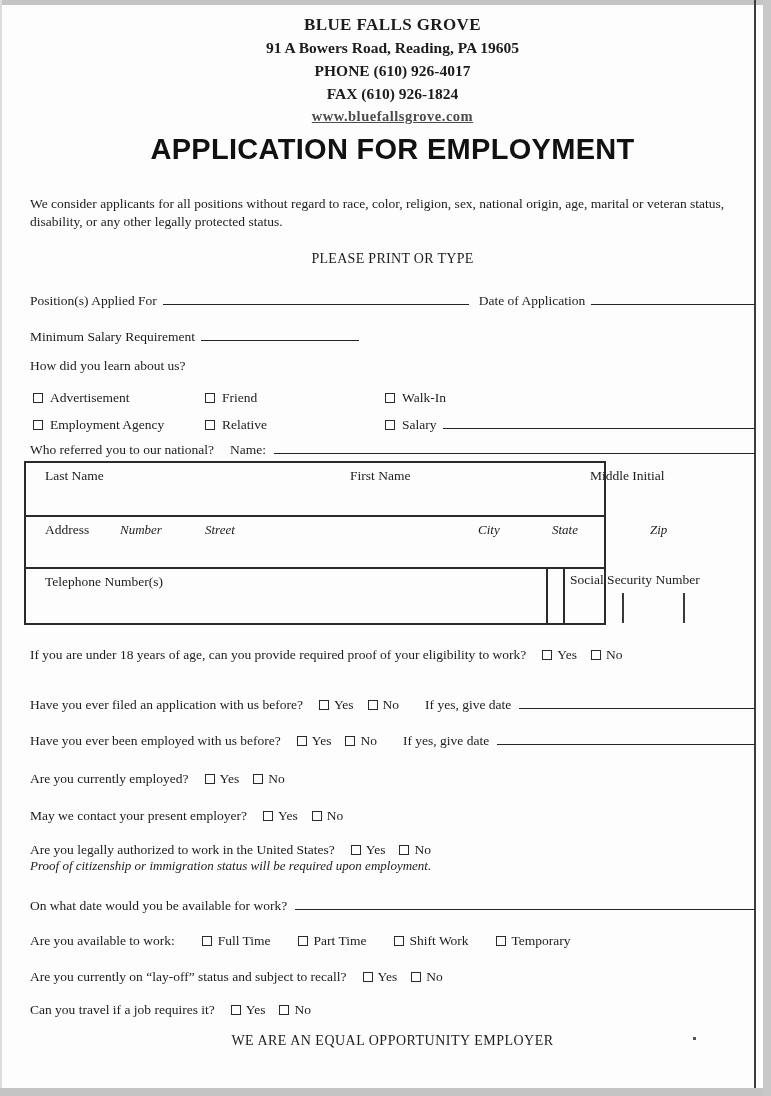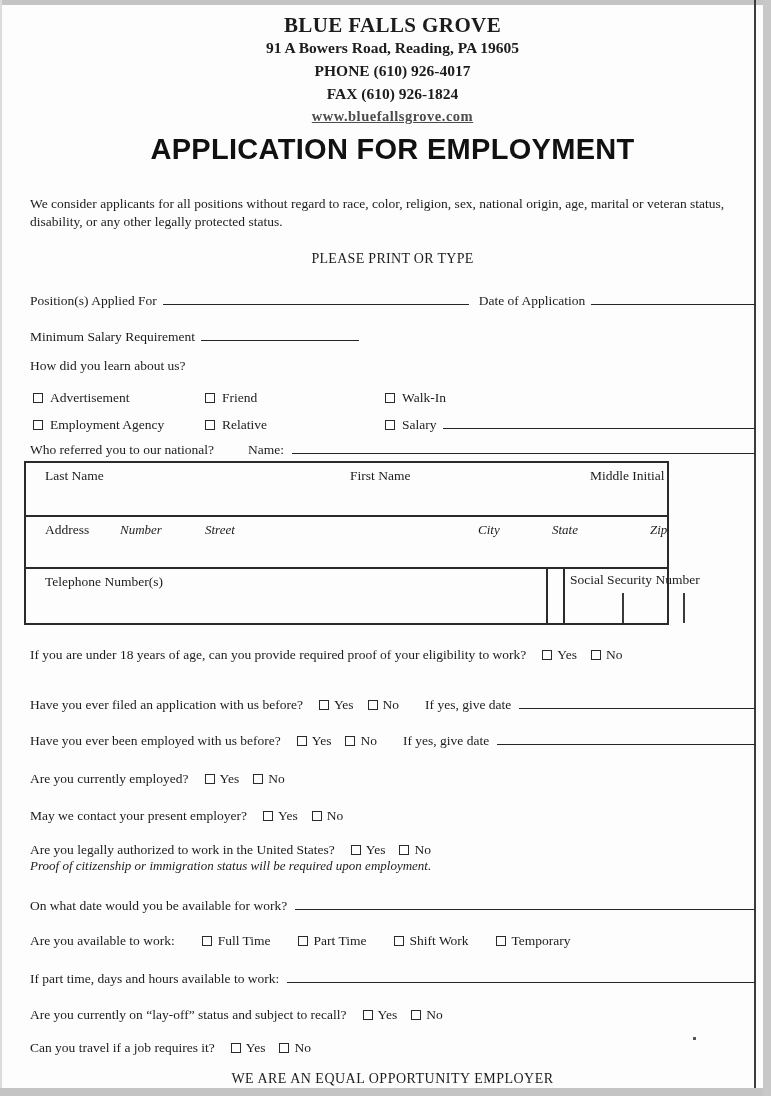--- a/index.html
+++ b/index.html
@@ -15,21 +15,21 @@
   .edge-bottom { position:absolute; bottom:0; left:0; right:0; height:8px; background:#c4c4c4; }
   .edge-right  { position:absolute; top:0; bottom:0; right:0; width:8px; background:#c8c8c8; }
   .edge-left   { position:absolute; top:0; bottom:0; left:0; width:2px; background:#dcdcdc; }
   .scan-line   { position:absolute; top:0; bottom:0; left:754px; width:2px; background:#3c3c3c; }
   .speck       { position:absolute; left:693px; top:1037px; width:3px; height:3px; background:#555; }
 
   .content { position:absolute; left:30px; top:14px; width:725px; }
 
   
   .hdr { text-align:center; }
-  .hdr .company { font-size:21px; font-weight:bold; line-height:22px; letter-spacing:.4px; }
+  .hdr .company { font-size:17px; font-weight:bold; line-height:22px; letter-spacing:.4px; }
   .hdr .line    { font-size:15.5px; font-weight:bold; line-height:23px; }
   .hdr .website { font-size:14.5px; font-weight:bold; line-height:22px; color:#4c4c4c;
                   text-decoration:underline; letter-spacing:.5px; }
   .doc-title { margin-top:6px; font-family:"Liberation Sans", sans-serif; font-weight:bold;
                font-size:29px; line-height:32px; letter-spacing:.3px; color:#111;
                text-align:center; }
 
   .eeo { margin-top:30px; font-size:13.5px; line-height:18px; }
   .print-type { margin-top:20px; text-align:center; font-size:14px; line-height:16px; letter-spacing:.3px; }
 
@@ -46,24 +46,24 @@
   .ul-position { flex:0 0 306px; margin-left:6px; }
   .lbl-dateapp { margin-left:10px; margin-right:6px; white-space:nowrap; }
   .ul-salary   { flex:0 0 158px; margin-left:6px; }
 
   .cb-grid { display:grid; grid-template-columns:172px 180px 1fr; padding-left:3px; }
   .cb-grid.rowa { margin-top:16px; }
   .cb-grid.rowb { margin-top:11px; }
   .opt { display:flex; align-items:baseline; line-height:16px; }
   .cb { display:inline-block; width:10px; height:10px; border:1.5px solid #2a2a2a;
         margin-right:7px; position:relative; top:1px; flex:0 0 auto; background:#fff; }
-  .name-label { margin-left:34px; margin-right:8px; }
-
-  
-  .info-table { margin-top:3px; margin-left:-6px; width:645px; border:2px solid #2b2b2b; }
+  .name-label { margin-left:16px; margin-right:8px; }
+
+  
+  .info-table { margin-top:3px; margin-left:-6px; width:582px; border:2px solid #2b2b2b; }
   .t-row { position:relative; }
   .t-row1 { height:54px; border-bottom:2px solid #2b2b2b; }
   .t-row2 { height:52px; border-bottom:2px solid #2b2b2b; }
   .t-row3 { height:54px; }
   .t-lab { position:absolute; top:5px; font-size:13.5px; white-space:nowrap; }
   .t-lab.it { font-style:italic; font-size:13px; }
   .vline { position:absolute; top:0; bottom:0; width:2px; background:#2b2b2b; }
   .vline.short { top:24px; width:1.5px; background:#3a3a3a; }
 
   
@@ -286,24 +286,20 @@
       <span class="wopt">
           <span class="cb"></span>
           <span>Shift Work</span>
         </span>
       <span class="wopt">
           <span class="cb"></span>
           <span>Temporary</span>
         </span>
     </div>
 
-    <div class="qrow q-parttime">
-      <span class="qtext">If part time, days and hours available to work:</span>
-      <span class="ul flex1" style="margin-left:8px;"></span>
-    </div>
 
     <div class="qrow q-layoff">
       <span class="qtext">Are you currently on “lay-off” status and subject to recall?</span>
       <span class="yn first">
           <span class="cb"></span>
           <span>Yes</span>
         </span>
       <span class="yn">
           <span class="cb"></span>
           <span>No</span>

